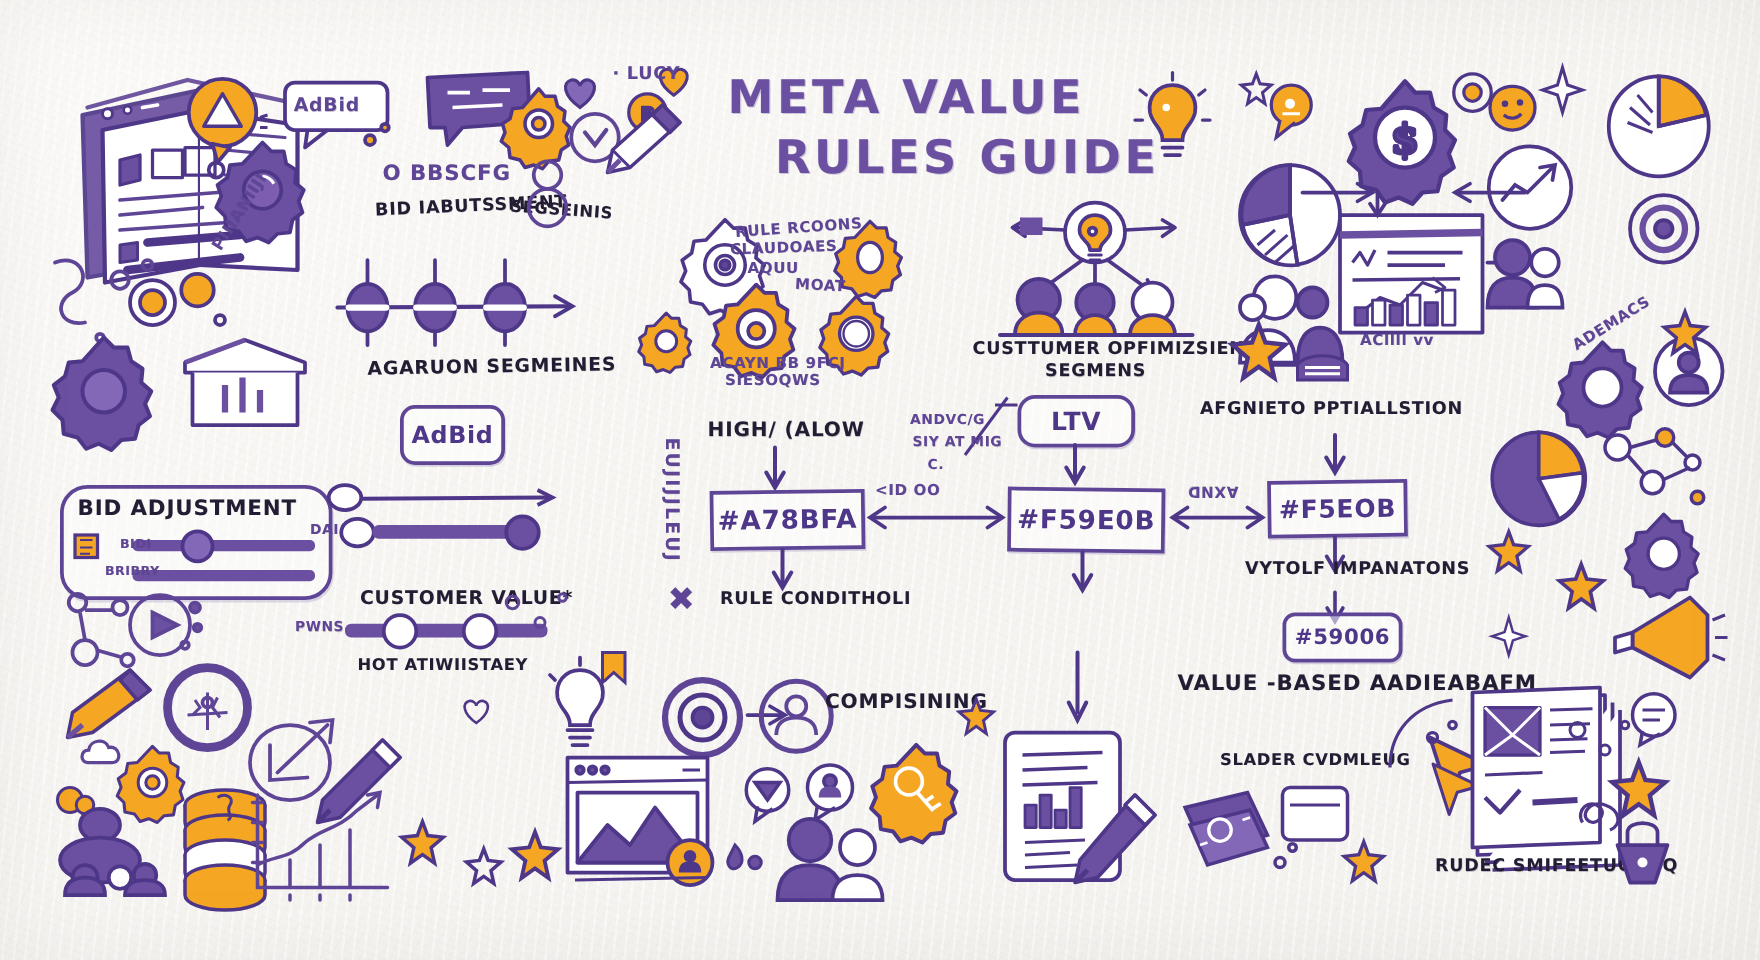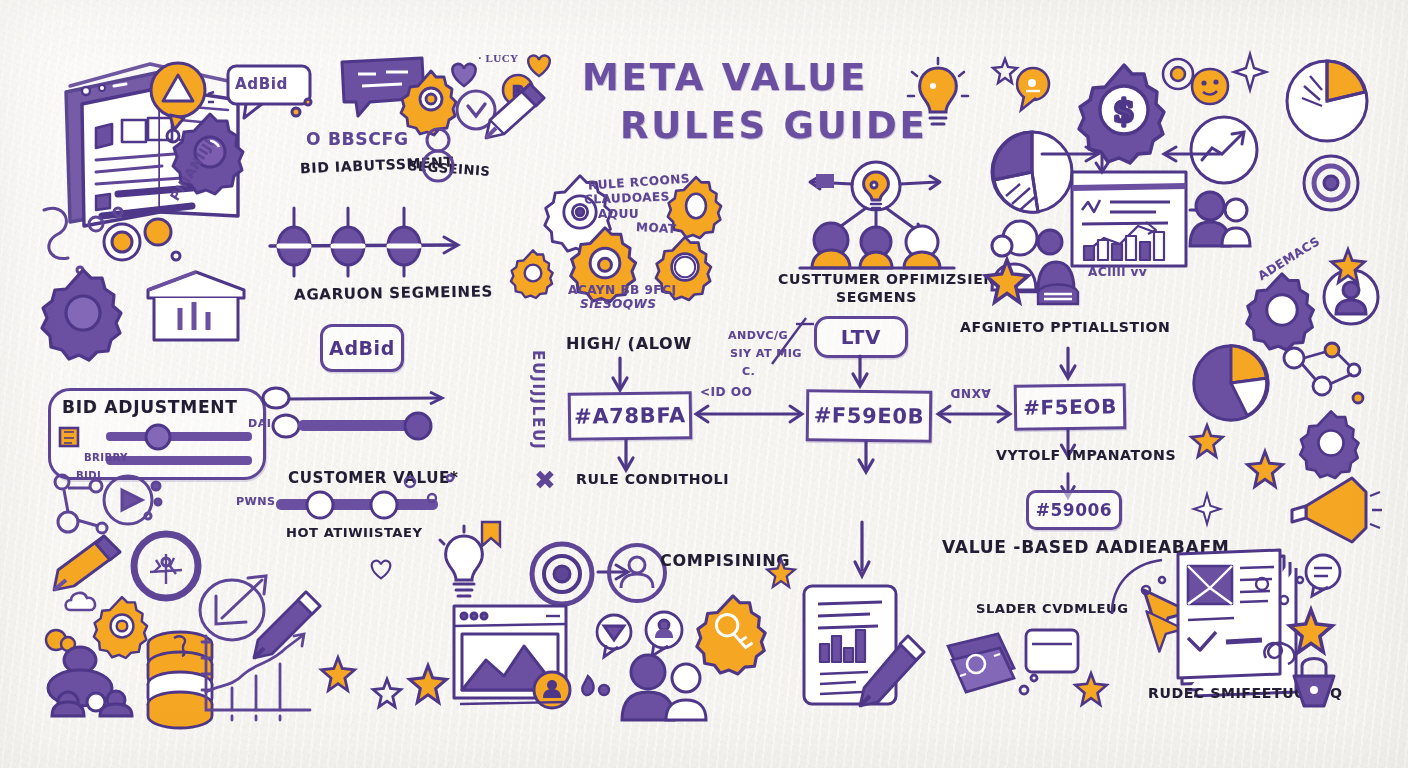--- a/index.html
+++ b/index.html
@@ -163,21 +163,21 @@
       <circle cx="31" cy="31" r="5" fill="#F5A623"></circle>
     </g>
   </svg>
 
   <svg class="abs" style="left:448px;top:58px;" width="32" height="30" viewBox="0 0 32 30">
     <path d="M16 28 C2 18 2 8 9 6 C13 5 16 9 16 11 C16 9 19 5 23 6 C30 8 30 18 16 28Z" fill="#8468B8" stroke="#4E3788" stroke-width="2.6"></path>
   </svg>
   <svg class="abs" style="left:524px;top:50px;" width="30" height="28" viewBox="0 0 32 30">
     <path d="M16 28 C2 18 2 8 9 6 C13 5 16 9 16 11 C16 9 19 5 23 6 C30 8 30 18 16 28Z" fill="#F5A623" stroke="#4E3788" stroke-width="2.6"></path>
   </svg>
-  <div class="lbl p" style="left:478px;top:52px;font-size:11px;font-family:Liberation Serif, serif;">· LUCY</div>
+  <div class="lbl p" style="left:490px;top:52px;font-size:14px;">· LUCY</div>
 
   <svg class="abs" style="left:498px;top:72px;" width="40" height="42" viewBox="0 0 40 42">
     <g stroke="#4E3788" stroke-width="2.6">
       <circle cx="20" cy="18" r="15" fill="#F5A623"></circle>
       <path d="M12 30 L10 40 L22 31" fill="#F5A623"></path>
       <text x="20" y="24" font-size="14" fill="#fff" text-anchor="middle" font-family="DejaVu Sans" font-weight="bold">P</text>
     </g>
   </svg>
 
   <svg class="abs" style="left:452px;top:86px;" width="48" height="48" viewBox="0 0 48 48">
@@ -256,21 +256,21 @@
       <circle cx="42" cy="42" r="17" fill="#fff"></circle>
       <circle cx="42" cy="42" r="13" fill="none" stroke-width="2.4"></circle>
     </g>
   </svg>
 
   <div class="lbl p" style="left:588px;top:176px;font-size:12px;transform:rotate(-4deg);">RULE RCOONS</div>
   <div class="lbl p" style="left:584px;top:192px;font-size:12px;transform:rotate(-2deg);">CLAUDOAES</div>
   <div class="lbl p" style="left:598px;top:208px;font-size:12px;">AQUU</div>
   <div class="lbl p" style="left:636px;top:222px;font-size:12px;transform:rotate(3deg);">MOAT</div>
   <div class="lbl p" style="left:568px;top:284px;font-size:12px;">ACAYN BB 9FCJ</div>
-  <div class="lbl p" style="left:580px;top:298px;font-size:12px;font-style:italic;">SIESOQWS</div>
+  <div class="lbl p" style="left:580px;top:298px;font-size:12px;">SIESOQWS</div>
 
   <svg class="abs" style="left:786px;top:162px;" width="180" height="110" viewBox="0 0 180 110">
     <g stroke="#4E3788" stroke-width="3" fill="none" stroke-linecap="round" stroke-linejoin="round">
       <circle cx="90" cy="24" r="24" fill="#fff"></circle>
       <path d="M90 10 C98 10 104 17 102 25 C100 31 94 32 94 38 L86 38 C86 32 80 31 78 25 C76 17 82 10 90 10Z" fill="#F5A623"></path>
       <path d="M85 42 L95 42 M86 46 L94 46" stroke="#4E3788" stroke-width="2.4"></path>
       <circle cx="88" cy="23" r="3" fill="#fff"></circle>
       <path d="M66 22 L26 20 M114 22 L152 20"></path>
       <path d="M34 14 L24 20 L34 27"></path>
       <path d="M144 14 L154 20 L144 27"></path>
@@ -491,21 +491,21 @@
   <div class="lbl" style="left:62px;top:398px;font-size:17px;">BID ADJUSTMENT</div>
   <svg class="abs" style="left:58px;top:420px;" width="196" height="50" viewBox="0 0 196 50">
     <g stroke="#4E3788" stroke-width="2.6">
       <rect x="2" y="8" width="18" height="18" fill="#F5A623"></rect>
       <path d="M6 12 L16 12 M6 18 L16 18 M6 23 L14 23" stroke="#4E3788" stroke-width="1.6"></path>
       <rect x="48" y="12" width="146" height="9" rx="4" fill="#6B4FA0" stroke="none"></rect>
       <circle cx="100" cy="17" r="12" fill="#8468B8" stroke="#4E3788" stroke-width="3"></circle>
       <rect x="48" y="36" width="146" height="9" rx="4" fill="#6B4FA0" stroke="none"></rect>
     </g>
   </svg>
-  <div class="lbl p" style="left:76px;top:430px;font-size:10px;margin-top:40px;">BIDI</div>
+  <div class="lbl p" style="left:96px;top:430px;font-size:10px;">BIDI</div>
   <div class="lbl p" style="left:84px;top:452px;font-size:10px;">BRIBRY</div>
 
   <svg class="abs" style="left:260px;top:388px;" width="196" height="56" viewBox="0 0 196 56">
     <g stroke="#4E3788" stroke-width="3" fill="none">
       <ellipse cx="16" cy="10" rx="13" ry="10" fill="#fff"></ellipse>
       <path d="M29 11 L180 10" stroke-width="3.2"></path>
       <path d="M170 4 L182 10 L170 16" fill="none"></path>
       <ellipse cx="26" cy="38" rx="13" ry="11" fill="#fff"></ellipse>
       <rect x="38" y="32" width="118" height="11" rx="5" fill="#6B4FA0" stroke="none"></rect>
       <circle cx="158" cy="38" r="13" fill="#6B4FA0"></circle>

